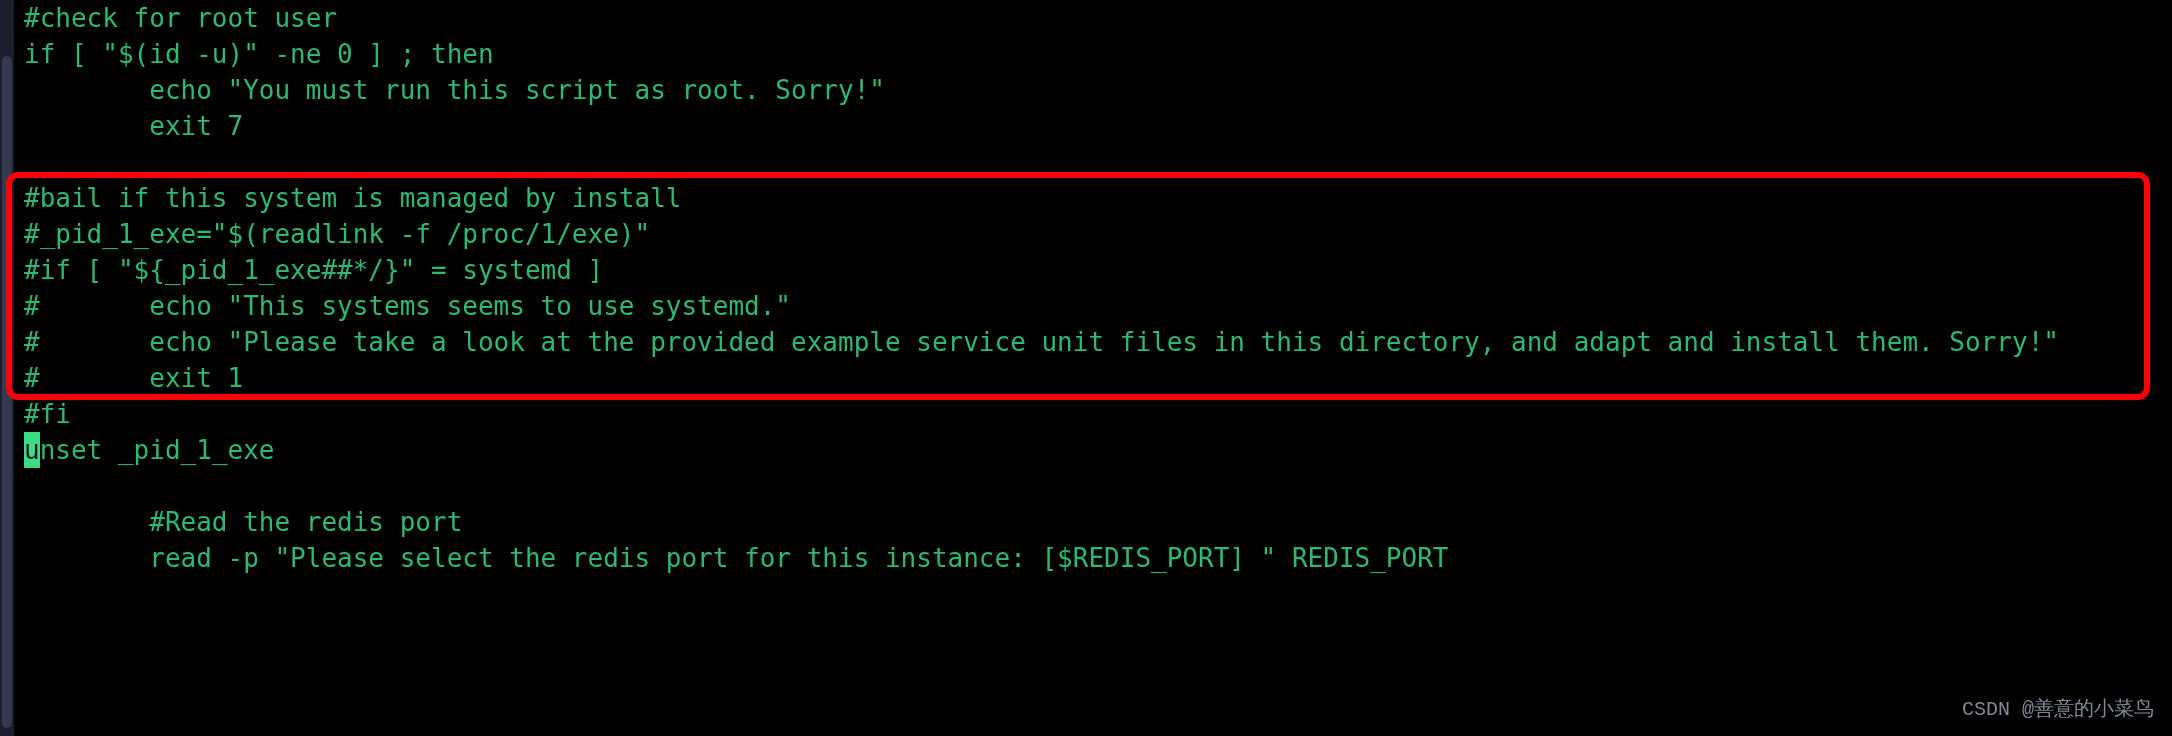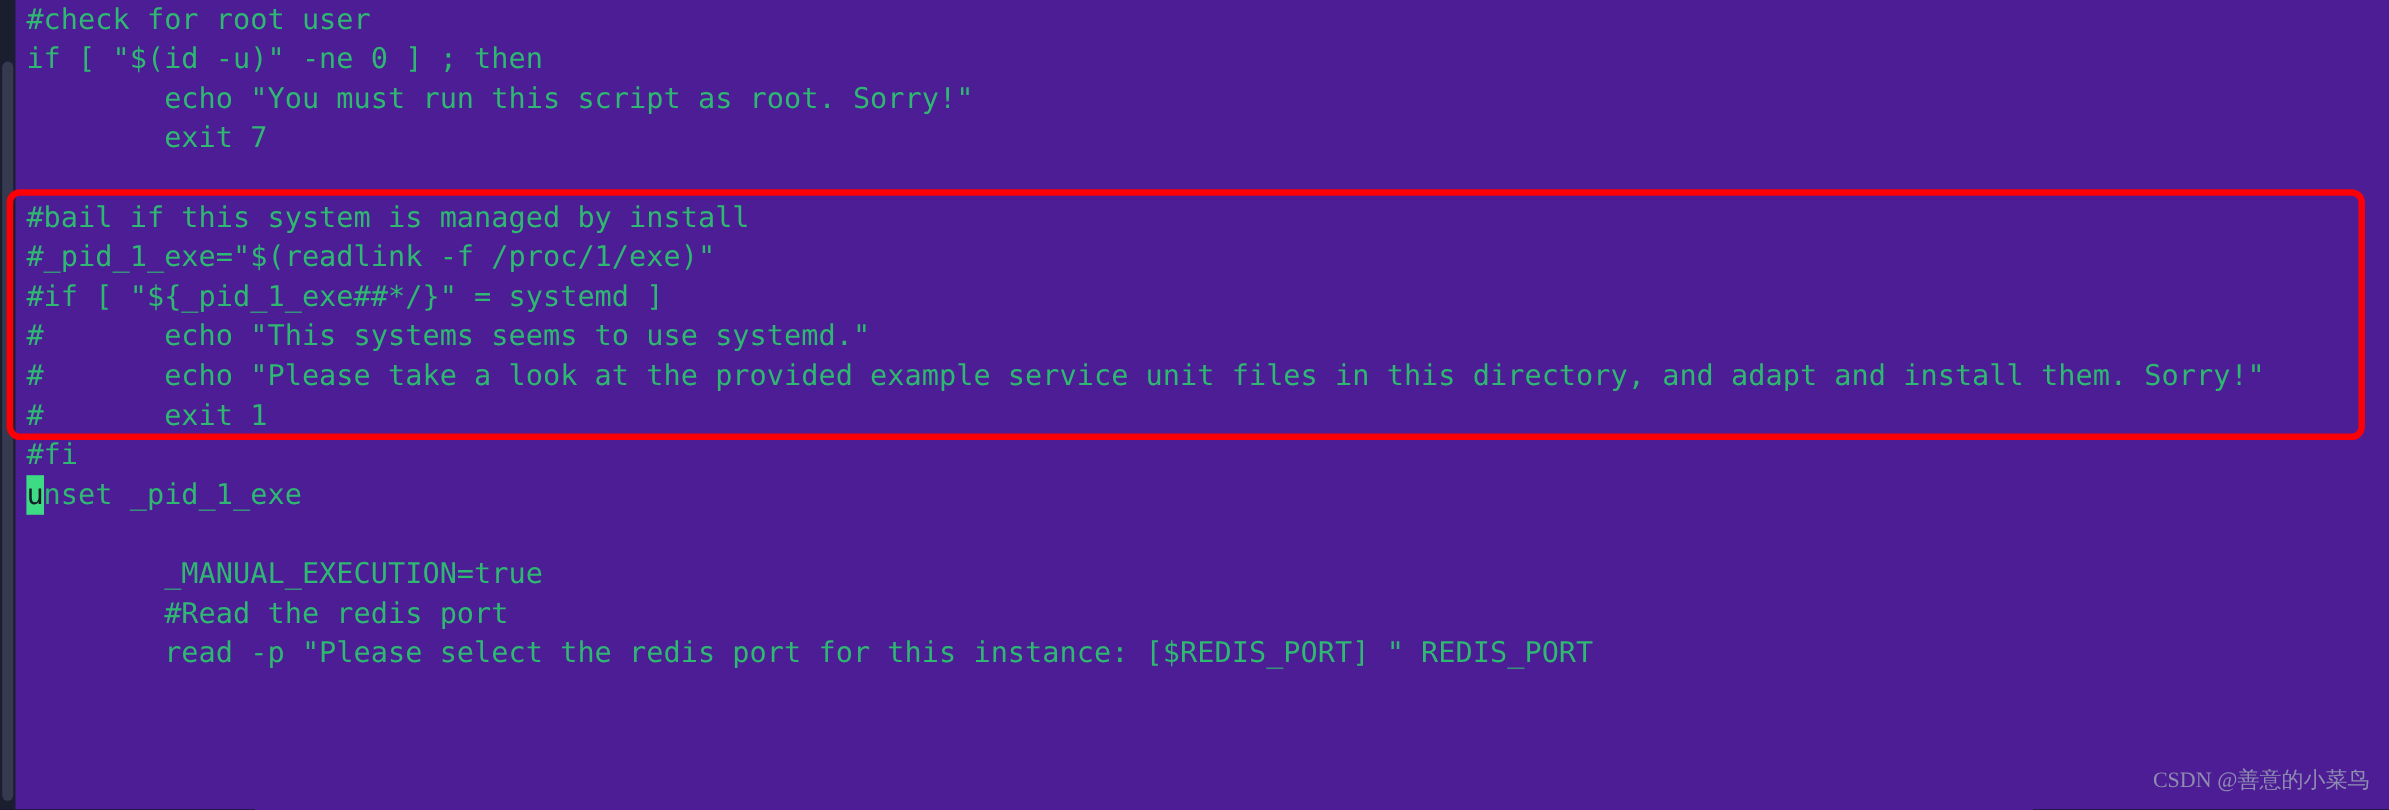--- a/index.html
+++ b/index.html
@@ -42,21 +42,21 @@
   }
 
   
   .code {
     position: absolute;
     left: 14px;
     top: 0;
     right: 0;
     height: 736px;
     padding: 0;
-    background: #4c1d95;
+    background: #000000;
   }
 
   .line {
     height: 36px;
     line-height: 36px;
     font-size: 26px;
     letter-spacing: 0px;
     color: #2eb872;
     white-space: pre;
     padding-left: 10px;
@@ -82,21 +82,21 @@
     border-radius: 12px;
     box-sizing: border-box;
     pointer-events: none;
   }
 
   
   .watermark {
     position: absolute;
     right: 18px;
     bottom: 14px;
-    font-family: Liberation Serif, serif;
+    font-family: Liberation Mono, monospace;
     font-size: 20px;
     color: #9aa0b4;
     opacity: 0.85;
     white-space: nowrap;
   }
 </style>
 </head>
 <body>
 
 <div id="screen">
@@ -113,21 +113,20 @@
       <div class="line blank"></div>
       <div class="line comment">#bail if this system is managed by install</div>
       <div class="line comment">#_pid_1_exe="$(readlink -f /proc/1/exe)"</div>
       <div class="line comment">#if [ "${_pid_1_exe##*/}" = systemd ]</div>
       <div class="line comment">#       echo "This systems seems to use systemd."</div>
       <div class="line comment">#       echo "Please take a look at the provided example service unit files in this directory, and adapt and install them. Sorry!"</div>
       <div class="line comment">#       exit 1</div>
       <div class="line comment">#fi</div>
       <div class="line"><span class="cursor">u</span>nset _pid_1_exe</div>
       <div class="line blank"></div>
-      <div class="line">        _MANUAL_EXECUTION=true</div>
       <div class="line comment">        #Read the redis port</div>
       <div class="line">        read -p "Please select the redis port for this instance: [$REDIS_PORT] " REDIS_PORT</div>
     </div>
 
   <div class="annotation-box"></div>
 
   <div class="watermark">CSDN @善意的小菜鸟</div>
 
 </div>
 

